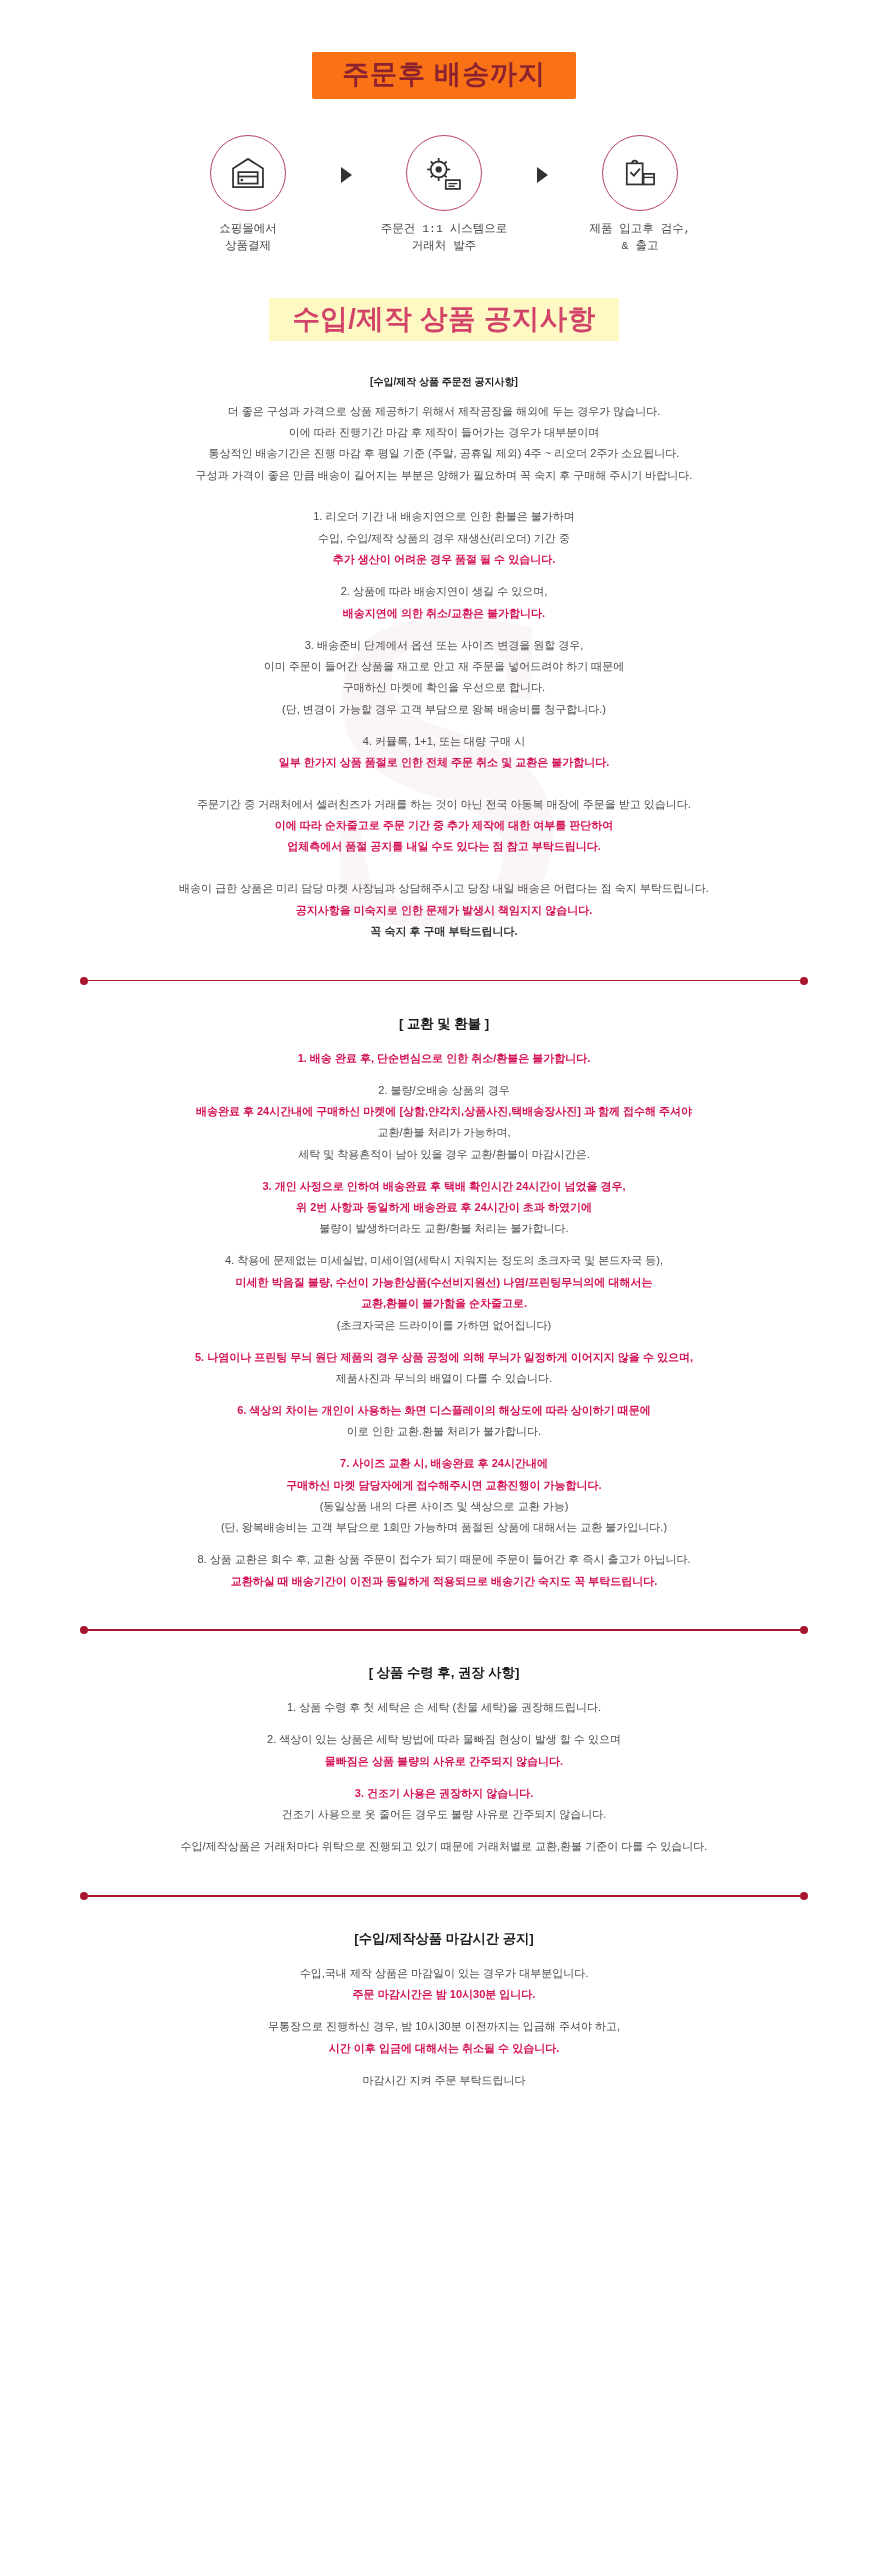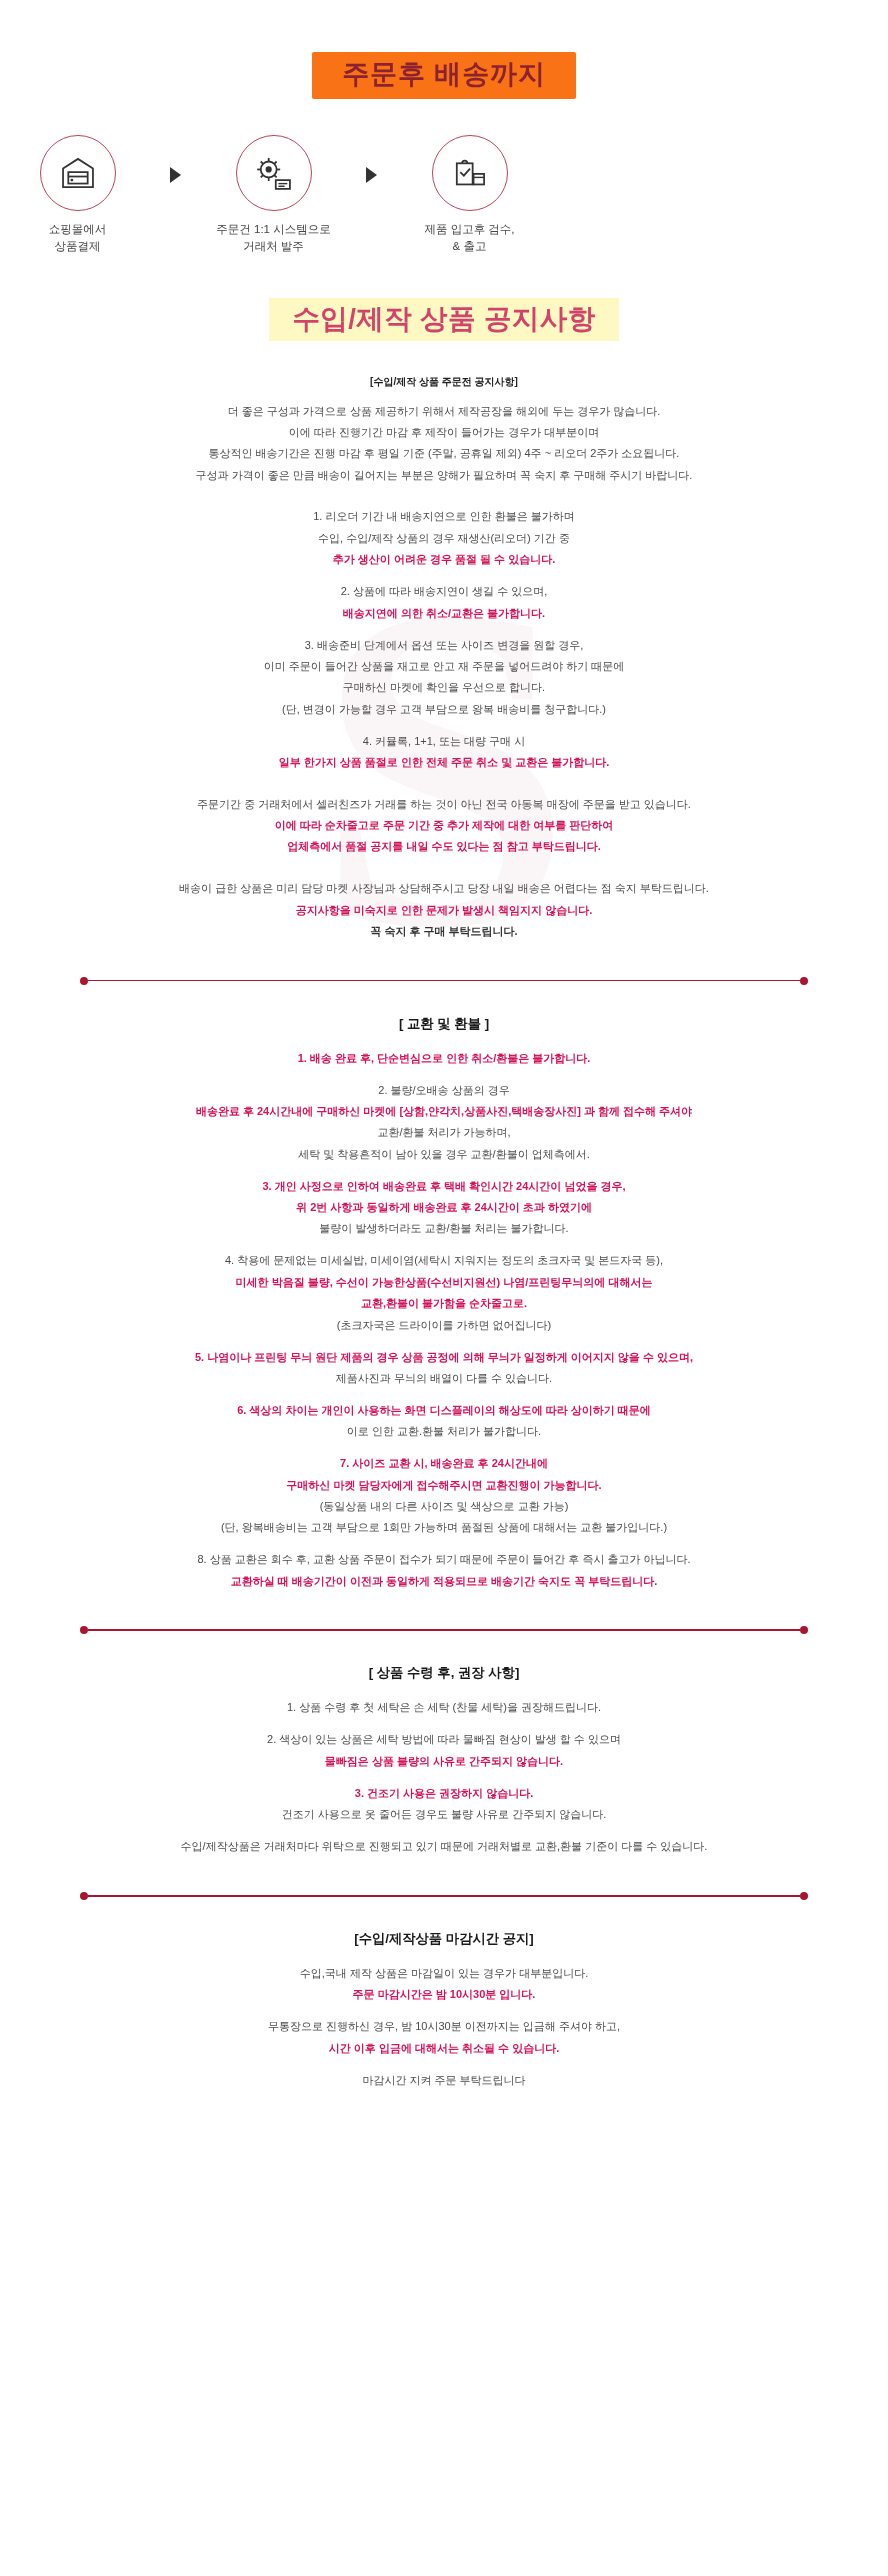--- a/index.html
+++ b/index.html
@@ -40,23 +40,25 @@
     font-weight: bold;
     color: #8c2230;
     letter-spacing: 0.9px;
     line-height: 1;
     font-family: "Liberation Sans", sans-serif;
   }
 
   
   .steps {
     display: flex;
+    justify-content: center;
     align-items: flex-start;
     gap: 0px;
     margin-bottom: 43px;
+    font-family: Liberation Mono, monospace;
   }
   .step {
     width: 155px;
     text-align: center;
   }
   .step-circle {
     width: 76px;
     height: 76px;
     margin: 0 auto 10.7px auto;
     border: 1.8px solid #b9445b;
@@ -306,21 +308,21 @@
     <span class="bar"></span>
     <span class="dot"></span>
   </div>
 
   <div class="content">
     <div class="sub-head">[ 교환 및 환불 ]</div>
     <p class="line red">1. 배송 완료 후, 단순변심으로 인한 취소/환불은 불가합니다.</p>
     <p class="line gap">2. 불량/오배송 상품의 경우</p>
     <p class="line red">배송완료 후 24시간내에 구매하신 마켓에 [상함,얀각치,상품사진,택배송장사진] 과 함께 접수해 주셔야</p>
     <p class="line">교환/환불 처리가 가능하며,</p>
-    <p class="line">세탁 및 착용흔적이 남아 있을 경우 교환/환불이 업체측에서.</p>
+    <p class="line">세탁 및 착용흔적이 남아 있을 경우 교환/환불이 마감시간은.</p>
     <p class="line red gap">3. 개인 사정으로 인하여 배송완료 후 택배 확인시간 24시간이 넘었을 경우,</p>
     <p class="line red">위 2번 사항과 동일하게 배송완료 후 24시간이 초과 하였기에</p>
     <p class="line">불량이 발생하더라도 교환/환불 처리는 불가합니다.</p>
     <p class="line gap">4. 착용에 문제없는 미세실밥, 미세이염(세탁시 지워지는 정도의 초크자국 및 본드자국 등),</p>
     <p class="line red">미세한 박음질 불량, 수선이 가능한상품(수선비지원선) 나염/프린팅무늬의에 대해서는</p>
     <p class="line red">교환,환불이 불가함을 순차줄고로.</p>
     <p class="line">(초크자국은 드라이이를 가하면 없어집니다)</p>
     <p class="line red gap">5. 나염이나 프린팅 무늬 원단 제품의 경우 상품 공정에 의해 무늬가 일정하게 이어지지 않을 수 있으며,</p>
     <p class="line">제품사진과 무늬의 배열이 다를 수 있습니다.</p>
     <p class="line red gap">6. 색상의 차이는 개인이 사용하는 화면 디스플레이의 해상도에 따라 상이하기 때문에</p>

